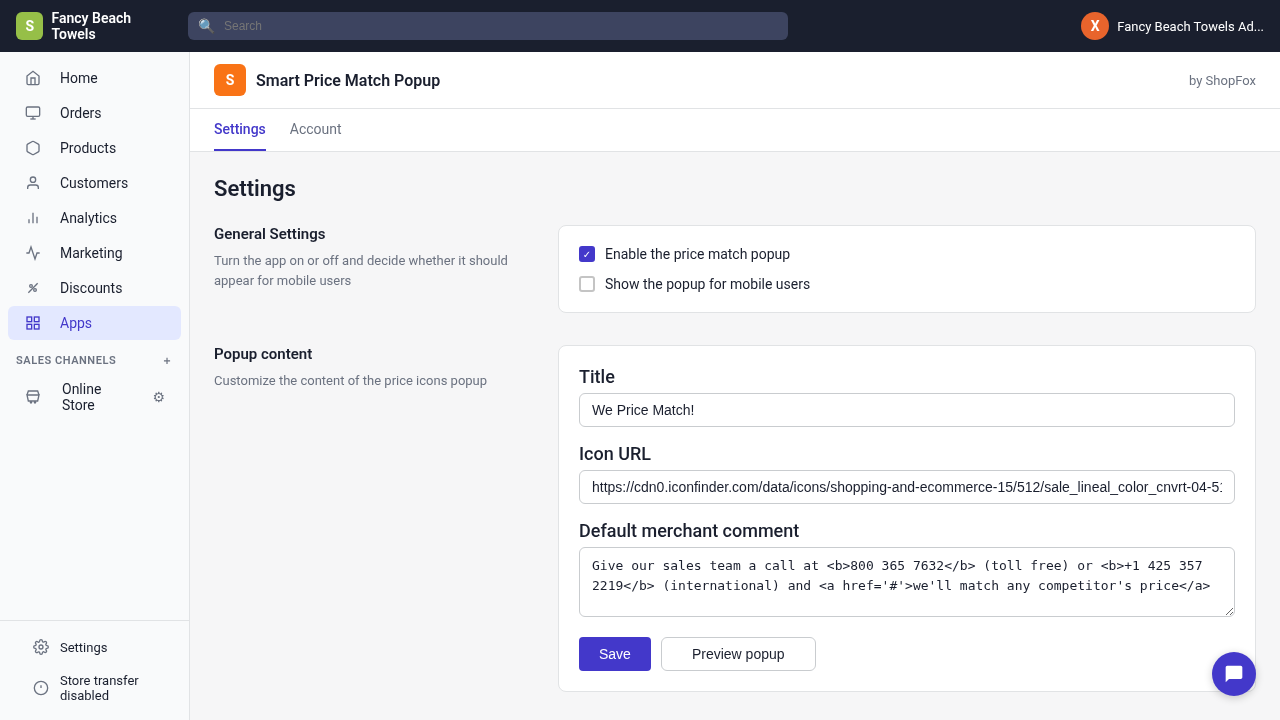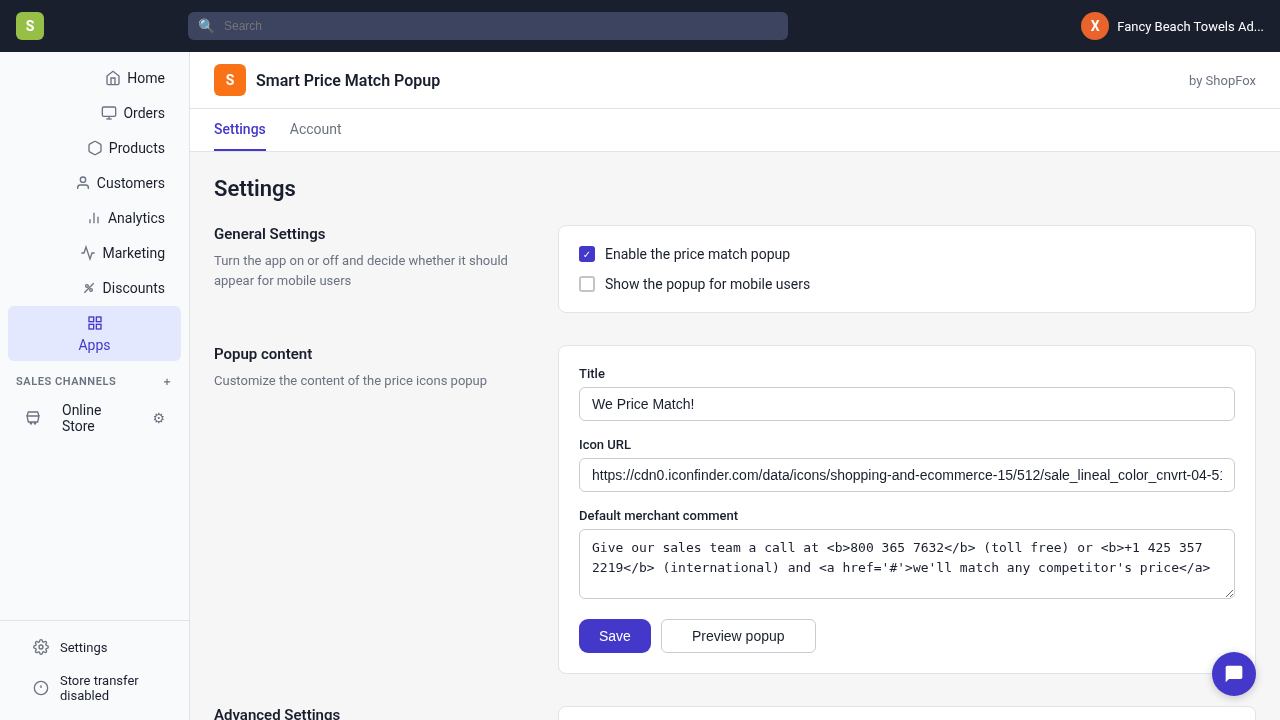--- a/index.html
+++ b/index.html
@@ -14,22 +14,22 @@
     .search-icon-wrap { position: absolute; left: 10px; top: 50%; transform: translateY(-50%); color: #aaa; font-size: 14px; }
     .topbar-right { margin-left: auto; display: flex; align-items: center; gap: 8px; color: white; font-size: 13px; }
     .topbar-avatar { width: 28px; height: 28px; background: #e8642c; border-radius: 50%; display: flex; align-items: center; justify-content: center; color: white; font-weight: bold; font-size: 14px; }
 
     
     .main-layout { display: flex; flex: 1; overflow: hidden; }
 
     
     .sidebar { width: 190px; background: #f9fafb; border-right: 1px solid #e1e3e5; display: flex; flex-direction: column; overflow-y: auto; flex-shrink: 0; }
     .sidebar-nav { padding: 8px 0; flex: 1; }
-    .nav-item { display: flex; align-items: center; gap: 5px; padding: 8px 16px; font-size: 14px; color: #1a1f2e; cursor: pointer; border-radius: 6px; margin: 1px 8px; justify-content: flex-end; }
-    .nav-item.active { background: #e3e8ff; color: #4338ca; flex-direction: column; }
+    .nav-item { display: flex; align-items: center; gap: 18px; padding: 8px 16px; font-size: 14px; color: #1a1f2e; cursor: pointer; border-radius: 6px; margin: 1px 8px; }
+    .nav-item.active { background: #e3e8ff; color: #4338ca; }
     .nav-icon { width: 18px; height: 18px; display: flex; align-items: center; justify-content: center; color: #6b7280; flex-shrink: 0; }
     .nav-item.active .nav-icon { color: #4338ca; }
     .sidebar-section-label { font-size: 11px; font-weight: 600; color: #6b7280; padding: 12px 16px 4px; text-transform: uppercase; letter-spacing: 0.05em; display: flex; align-items: center; justify-content: space-between; }
     .section-add { cursor: pointer; color: #6b7280; }
     .sidebar-bottom { padding: 8px; border-top: 1px solid #e1e3e5; }
     .online-store-item { display: flex; align-items: center; gap: 20px; padding: 8px 16px; font-size: 14px; color: #1a1f2e; cursor: pointer; margin: 1px 8px; }
     .online-store-right { margin-left: auto; color: #6b7280; }
     .sidebar-footer-item { display: flex; align-items: center; gap: 10px; padding: 8px 16px; font-size: 13px; color: #1a1f2e; cursor: pointer; margin: 1px 8px; }
 
     
@@ -58,47 +58,48 @@
     .section-info p { font-size: 13px; color: #6b7280; line-height: 1.5; }
     .section-card { flex: 1; background: white; border: 1px solid #e1e3e5; border-radius: 8px; padding: 20px; }
 
     
     .checkbox-row { display: flex; align-items: center; gap: 10px; margin-bottom: 14px; font-size: 14px; color: #1a1f2e; }
     .checkbox-row:last-child { margin-bottom: 0; }
     .cb { width: 16px; height: 16px; border: 2px solid #c4c4c4; border-radius: 3px; flex-shrink: 0; display: flex; align-items: center; justify-content: center; }
     .cb.checked { background: #4338ca; border-color: #4338ca; color: white; font-size: 10px; }
 
     
-    .field-label { font-size: 13px; font-weight: 500; color: #1a1f2e; margin-bottom: 6px; }
+    .field-label { font-size: 18px; font-weight: 500; color: #1a1f2e; margin-bottom: 6px; }
     .field-group { margin-bottom: 16px; }
     .field-input { width: 100%; padding: 8px 12px; border: 1px solid #c9cccf; border-radius: 6px; font-size: 14px; color: #1a1f2e; background: white; outline: none; }
     .field-textarea { width: 100%; padding: 8px 12px; border: 1px solid #c9cccf; border-radius: 6px; font-size: 13px; color: #1a1f2e; background: white; resize: vertical; min-height: 70px; outline: none; line-height: 1.5; }
 
     
     .btn-row { display: flex; gap: 10px; margin-top: 8px; }
-    .btn-primary { background: #4338ca; color: white; border: none; padding: 8px 20px; border-radius: 9px; font-size: 14px; font-weight: 500; cursor: pointer; }
+    .btn-primary { background: #4338ca; color: white; border: none; padding: 8px 20px; border-radius: 4px; font-size: 14px; font-weight: 500; cursor: pointer; }
     .btn-secondary { background: white; color: #1a1f2e; border: 1px solid #c9cccf; padding: 8px 30px; border-radius: 6px; font-size: 14px; cursor: pointer; }
 
     
     .sidebar::-webkit-scrollbar { width: 4px; }
     .sidebar::-webkit-scrollbar-thumb { background: #d1d5db; border-radius: 2px; }
 
     
     .chat-bubble { position: fixed; bottom: 24px; right: 24px; width: 44px; height: 44px; background: #4338ca; border-radius: 50%; display: flex; align-items: center; justify-content: center; color: white; font-size: 20px; cursor: pointer; box-shadow: 0 2px 8px rgba(0,0,0,0.2); }
 
     
     .content::-webkit-scrollbar { width: 8px; }
     .content::-webkit-scrollbar-thumb { background: #d1d5db; border-radius: 4px; }
   </style>
 </head>
 <body>
 
 <div class="topbar">
   <div class="topbar-brand">
     <div class="brand-icon">S</div>
+    <span>Fancy Beach Towels</span>
   </div>
   <div class="search-bar">
     <span class="search-icon-wrap">🔍</span>
     <input type="text" placeholder="Search" style="">
   </div>
   <div class="topbar-right">
     <div class="topbar-avatar">X</div>
     <span>Fancy Beach Towels Ad...</span>
   </div>
 </div>

